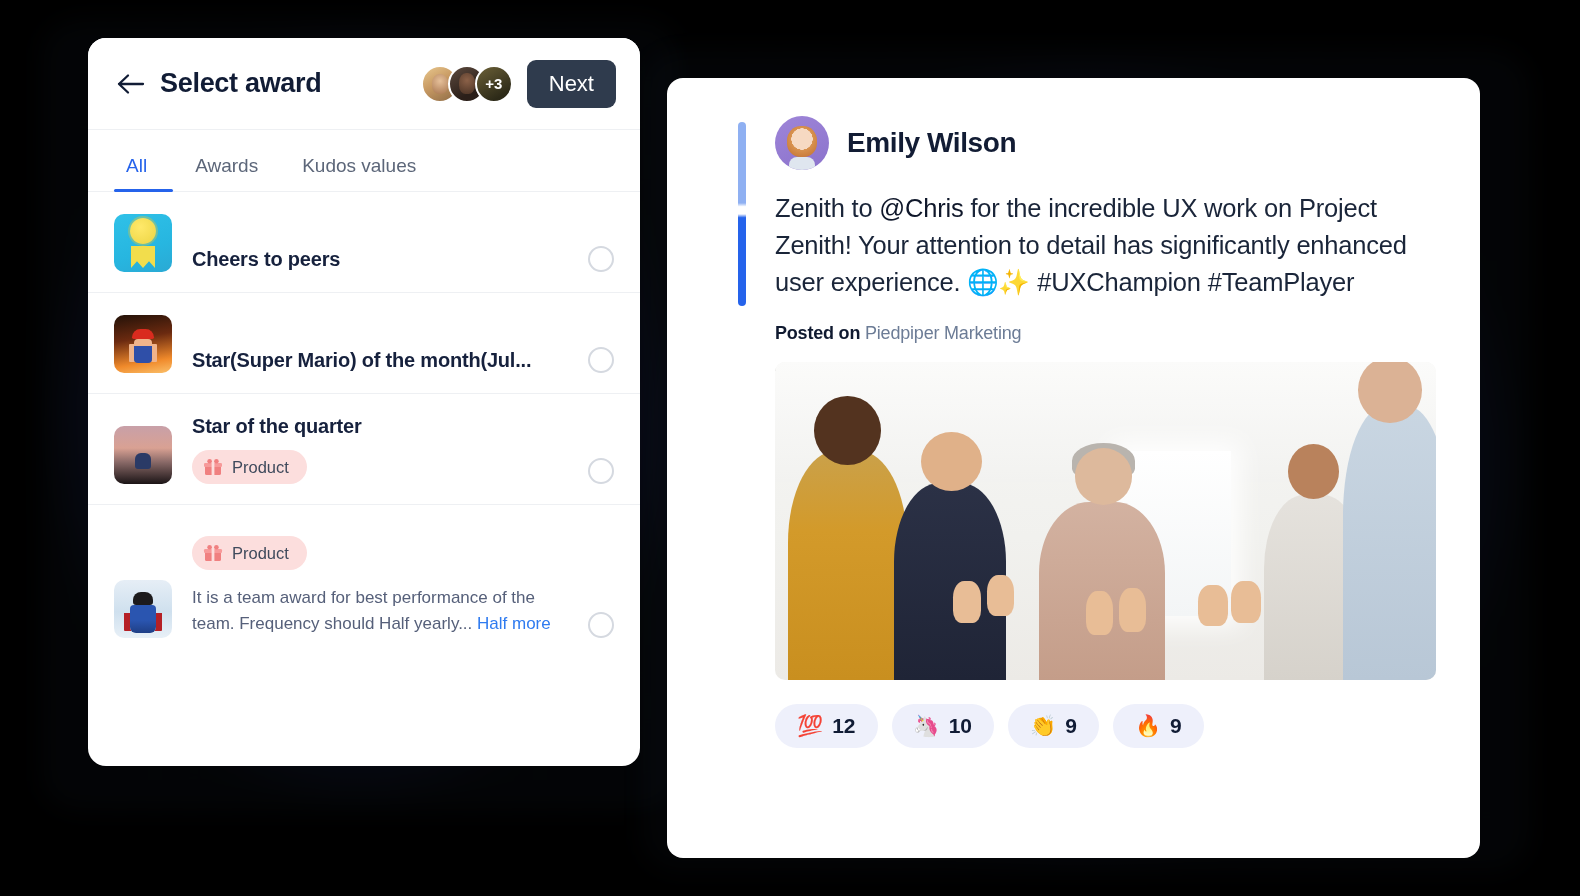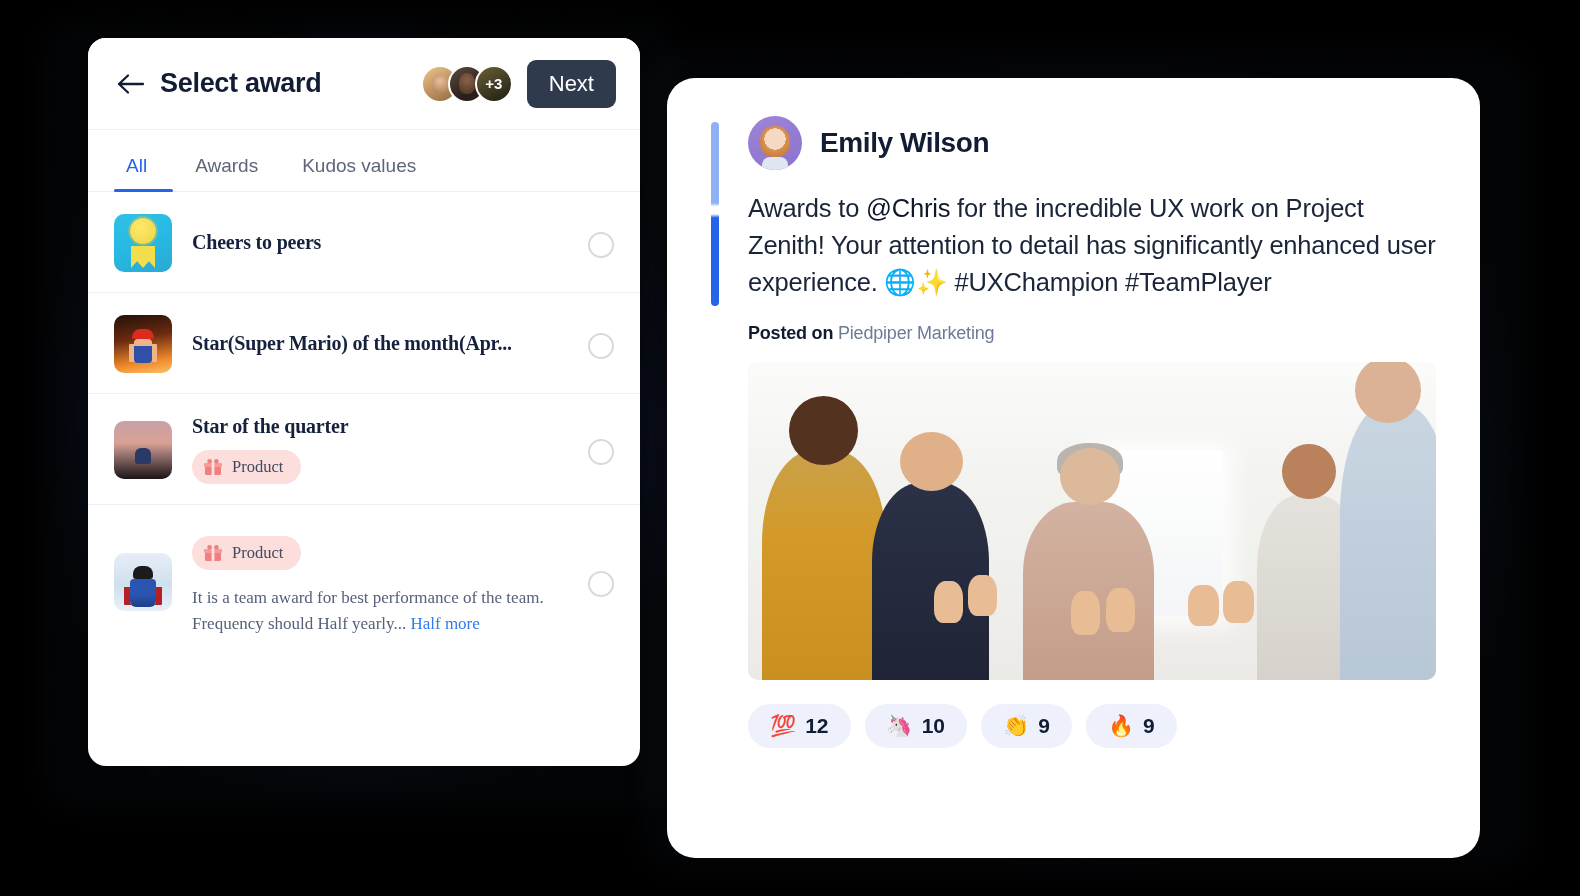--- a/index.html
+++ b/index.html
@@ -159,26 +159,25 @@
     height: 3px;
     background: #2563eb;
     border-radius: 2px;
   }
 
   
   .award-list { background: #fff; }
 
   .award-row {
     display: flex;
-    align-items: center;
+    align-items: flex-end;
     padding: 20px 26px 20px 26px;
     border-bottom: 1px solid #eef0f3;
     cursor: pointer;
     position: relative;
-    font-family: Liberation Serif, serif;
   }
   .award-row:last-child { border-bottom: none; }
 
   .thumb {
     width: 58px; height: 58px;
     border-radius: 10px;
     flex: 0 0 auto;
     margin-top: 2px;
     overflow: hidden;
     position: relative;
@@ -286,21 +285,22 @@
     cursor: pointer;
     background: #fff;
   }
 
   
   #right-card {
     left: 667px;
     top: 78px;
     width: 813px;
     height: 780px;
-    border-radius: 28px;
+    border-radius: 16px;
+    padding-left: 27px;
   }
 
   .post-inner {
     padding: 38px 44px 0 44px;
     position: relative;
     height: 100%;
   }
 
   .quote-bar {
     position: absolute;
@@ -457,21 +457,21 @@
         <div class="thumb medal"></div>
         <div class="award-body">
           <div class="award-name">Cheers to peers</div>
         </div>
         <div class="radio"></div>
       </div>
 
       <div class="award-row">
         <div class="thumb mario"></div>
         <div class="award-body">
-          <div class="award-name">Star(Super Mario) of the month(Apr...</div>
+          <div class="award-name">Star(Super Mario) of the month(Jul...</div>
         </div>
         <div class="radio"></div>
       </div>
 
       <div class="award-row">
         <div class="thumb sunset"></div>
         <div class="award-body">
           <div class="award-name">Star of the quarter</div>
           <div class="pill product">
             <svg class="pill-ico" viewBox="0 0 20 20">
@@ -517,21 +517,21 @@
       <div class="quote-bar"></div>
 
       <div class="post-body">
 
         <div class="post-head">
           <div class="post-avatar"></div>
           <div class="post-author">Emily Wilson</div>
         </div>
 
         <div class="post-text">
-          <span>Awards to </span><span class="mention">@Chris</span><span> for the incredible UX work on Project Zenith! Your attention to detail has significantly enhanced user experience. 🌐✨ #UXChampion #TeamPlayer</span>
+          <span>Zenith to </span><span class="mention">@Chris</span><span> for the incredible UX work on Project Zenith! Your attention to detail has significantly enhanced user experience. 🌐✨ #UXChampion #TeamPlayer</span>
         </div>
 
         <div class="posted-on">
           <span>Posted on</span>
           <span class="workspace">Piedpiper Marketing</span>
         </div>
 
         <div class="post-photo">
           <div class="ceiling"></div>
           <div class="window"></div>

